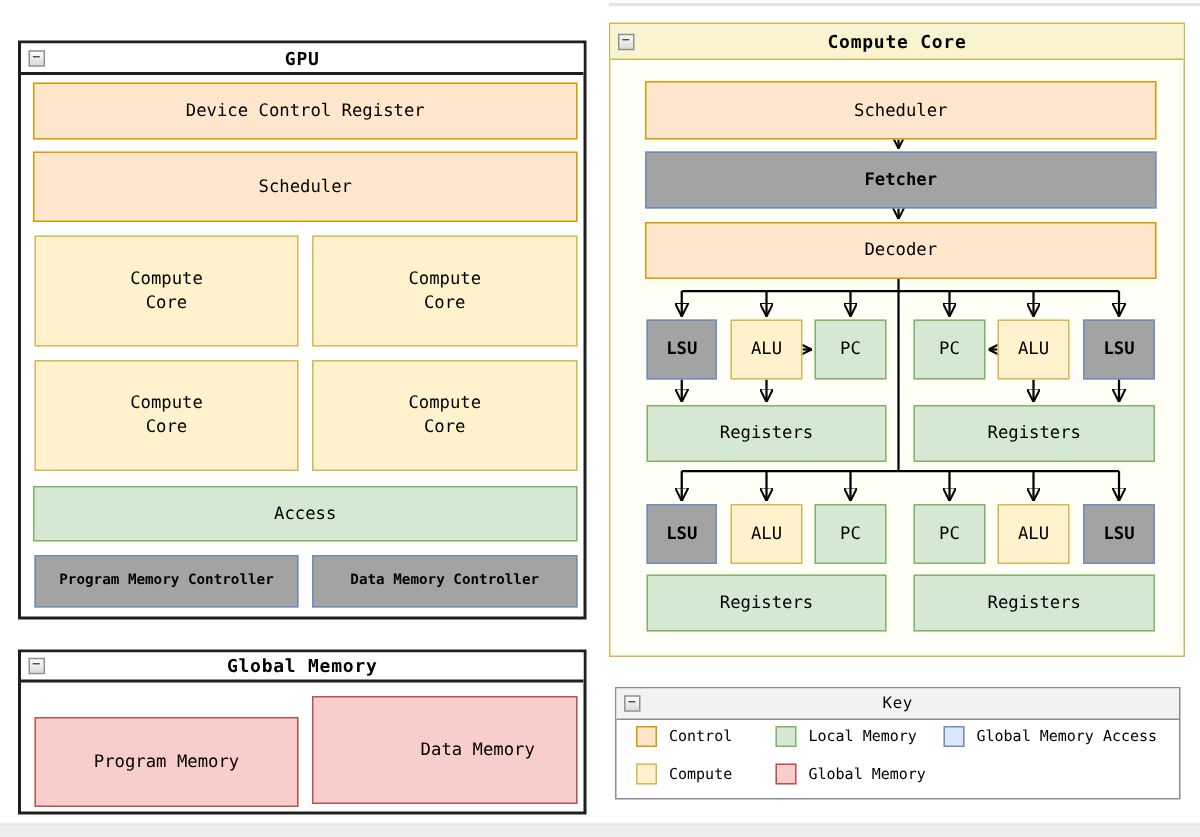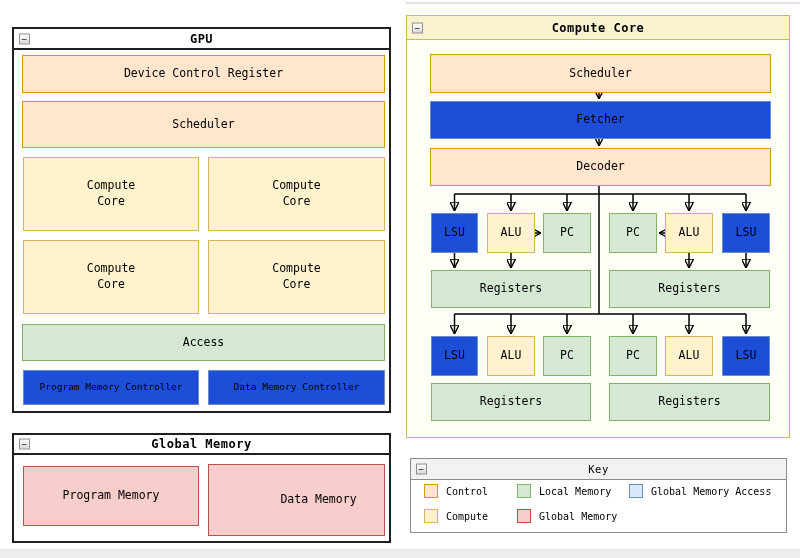--- a/index.html
+++ b/index.html
@@ -29,21 +29,21 @@
   .body{position:relative;width:100%;box-sizing:border-box;}
   
   .shape{
     position:absolute;box-sizing:border-box;border:1.5px solid;
     display:flex;align-items:center;justify-content:center;text-align:center;
     font-size:11.5px;line-height:1.35;white-space:pre-line;
   }
   .c-control{background:#ffe6cc;border-color:#d79b00;}
   .c-compute{background:#fff2cc;border-color:#d6b656;}
   .c-local{background:#d5e8d4;border-color:#82b366;}
-  .c-gma{background:#1d4ed8;border-color:#6c8ebf;}
+  .c-gma{background:#a3a3a3;border-color:#6c8ebf;font-weight:bold;}
   .c-gm{background:#f8cecc;border-color:#b85450;}
   .small-label{font-size:9.5px;}
   
   svg.connectors{position:absolute;left:0;top:0;pointer-events:none;}
   svg.connectors line, svg.connectors path{stroke:#000;stroke-width:1.5;fill:none;}
   
   .legend-item{position:absolute;display:flex;align-items:center;}
   .swatch{width:14px;height:14px;box-sizing:border-box;border:1px solid;margin-right:8px;}
   .sw-control{background:#ffe6cc;border-color:#d79b00;}
   .sw-local{background:#d5e8d4;border-color:#82b366;}
@@ -84,21 +84,21 @@
       <div class="shape c-gma small-label" style="left:194px;top:320px;width:177px;height:35px;">Data Memory Controller</div>
     </div>
   </div>
 
   <div class="window win-dark" style="left:12px;top:433px;width:379px;height:110px;">
     <div class="titlebar tb-dark" style="height:20px;">
       <span class="collapse">−</span>
       <span>Global Memory</span>
     </div>
     <div class="body" style="height:86px;">
-      <div class="shape c-gm" style="left:9px;top:11px;width:176px;height:60px;">Program Memory</div>
+      <div class="shape c-gm" style="left:9px;top:23px;width:176px;height:60px;">Program Memory</div>
       <div class="shape c-gm" style="left:194px;top:9px;width:177px;height:72px;padding-left:44px;">Data Memory</div>
     </div>
   </div>
 
   <div class="window win-gold" style="left:406px;top:15px;width:384px;height:423px;">
     <div class="titlebar tb-gold" style="height:24px;">
       <span class="collapse">−</span>
       <span>Compute Core</span>
     </div>
     <div class="body" style="height:395px;">

